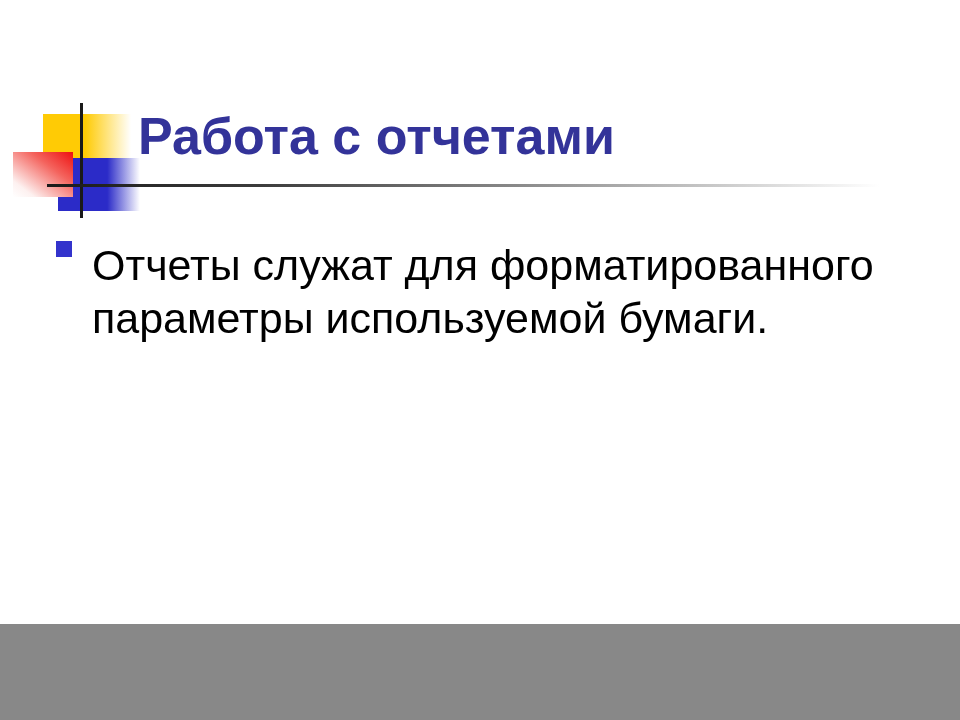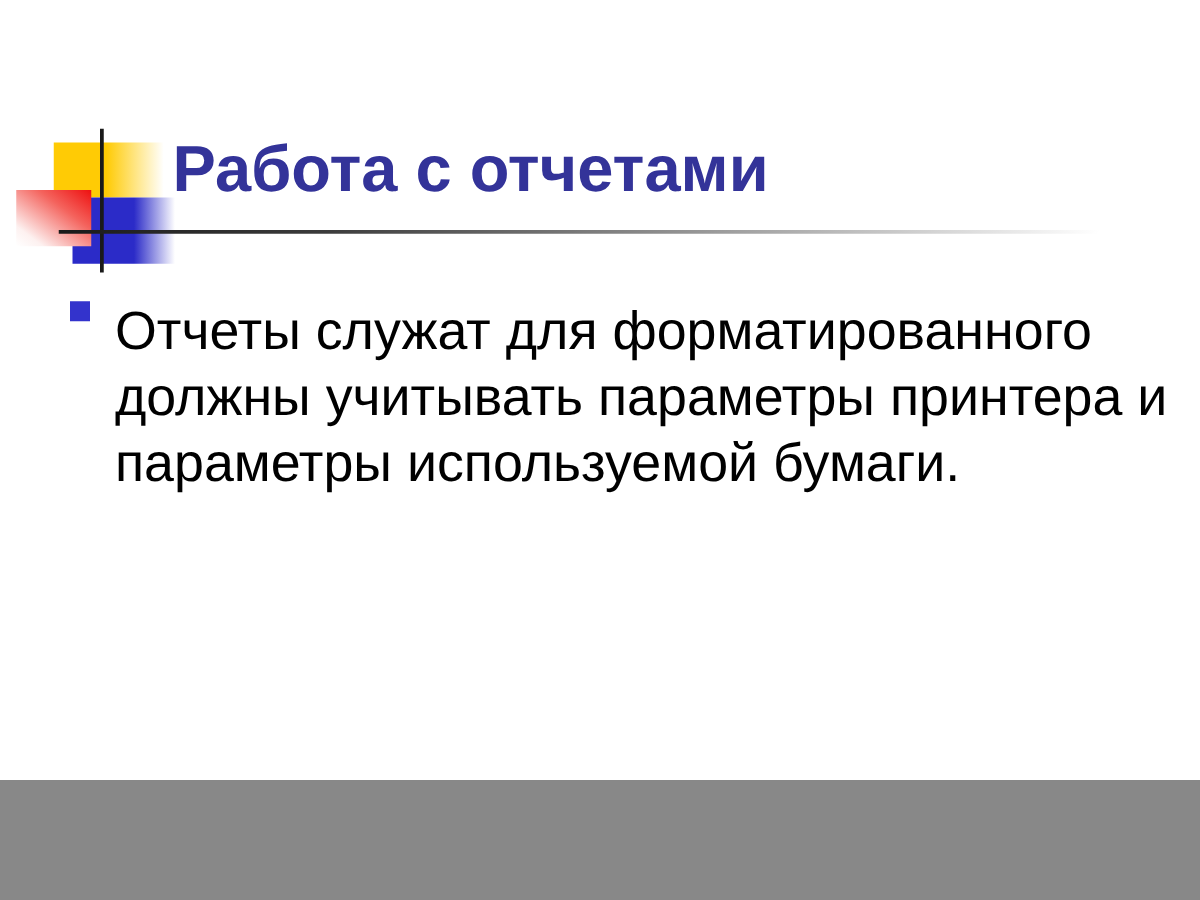--- a/index.html
+++ b/index.html
@@ -64,19 +64,18 @@
   <div class="decor red-sq"></div>
   <div class="decor v-line"></div>
   <div class="decor h-line"></div>
 
   <h1 class="title">Работа с отчетами</h1>
 
   <div class="bullet-marker"></div>
 
   <div class="body-text">
     <div class="line">Отчеты служат для форматированного</div>
-    <div class="line">должны учитывать параметры принтера и</div>
     <div class="line">параметры используемой бумаги.</div>
   </div>
 
   <div class="page-number">120</div>
 
 </div>
 
 </body></html>

